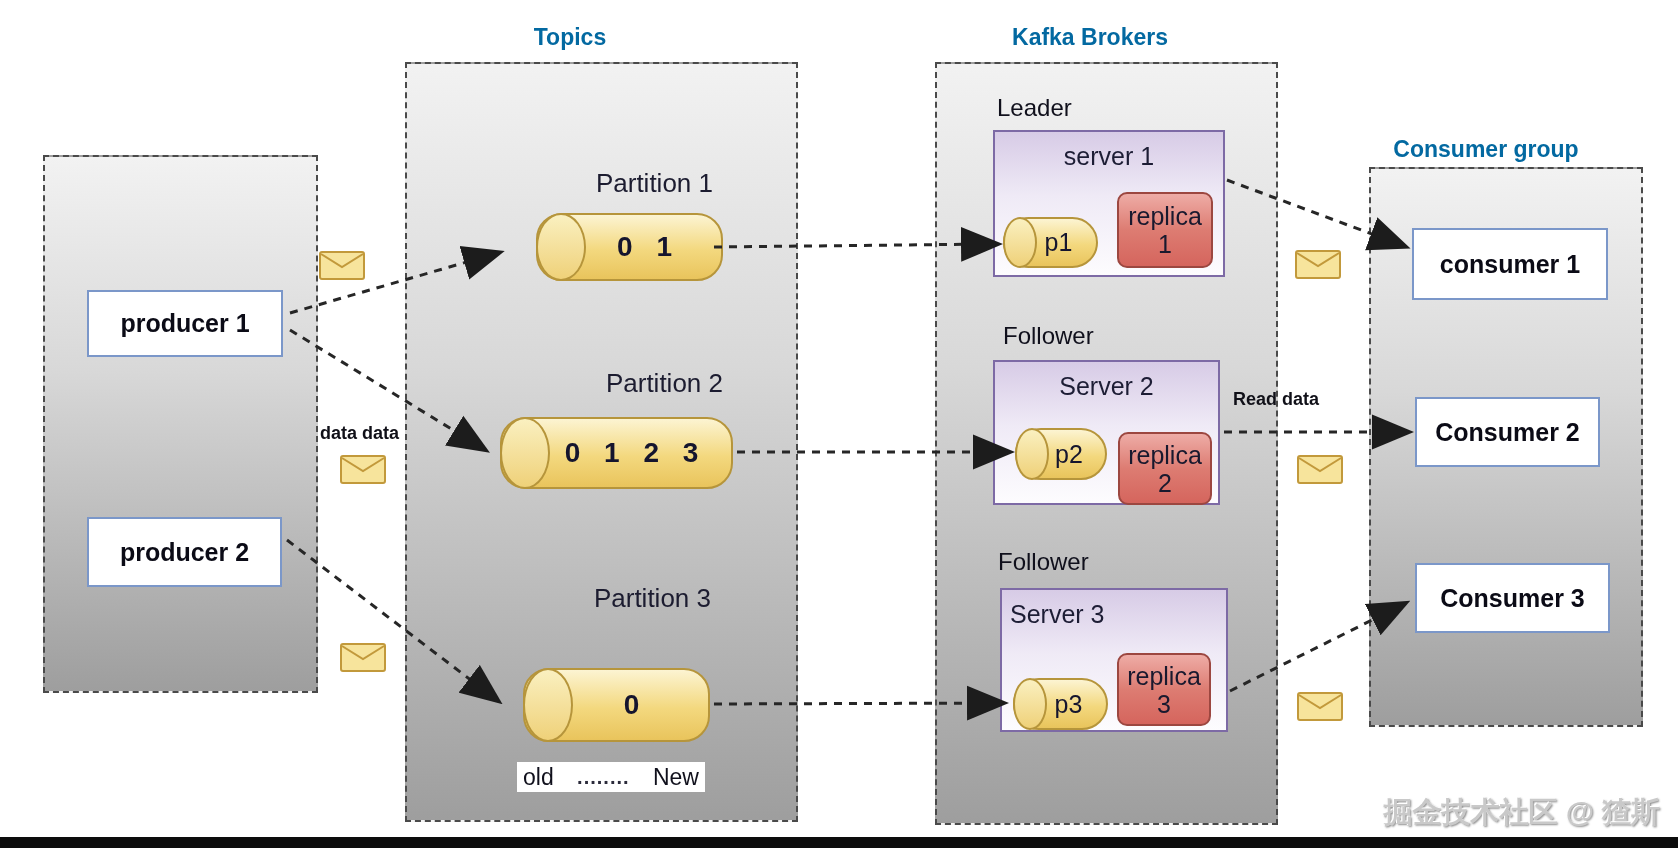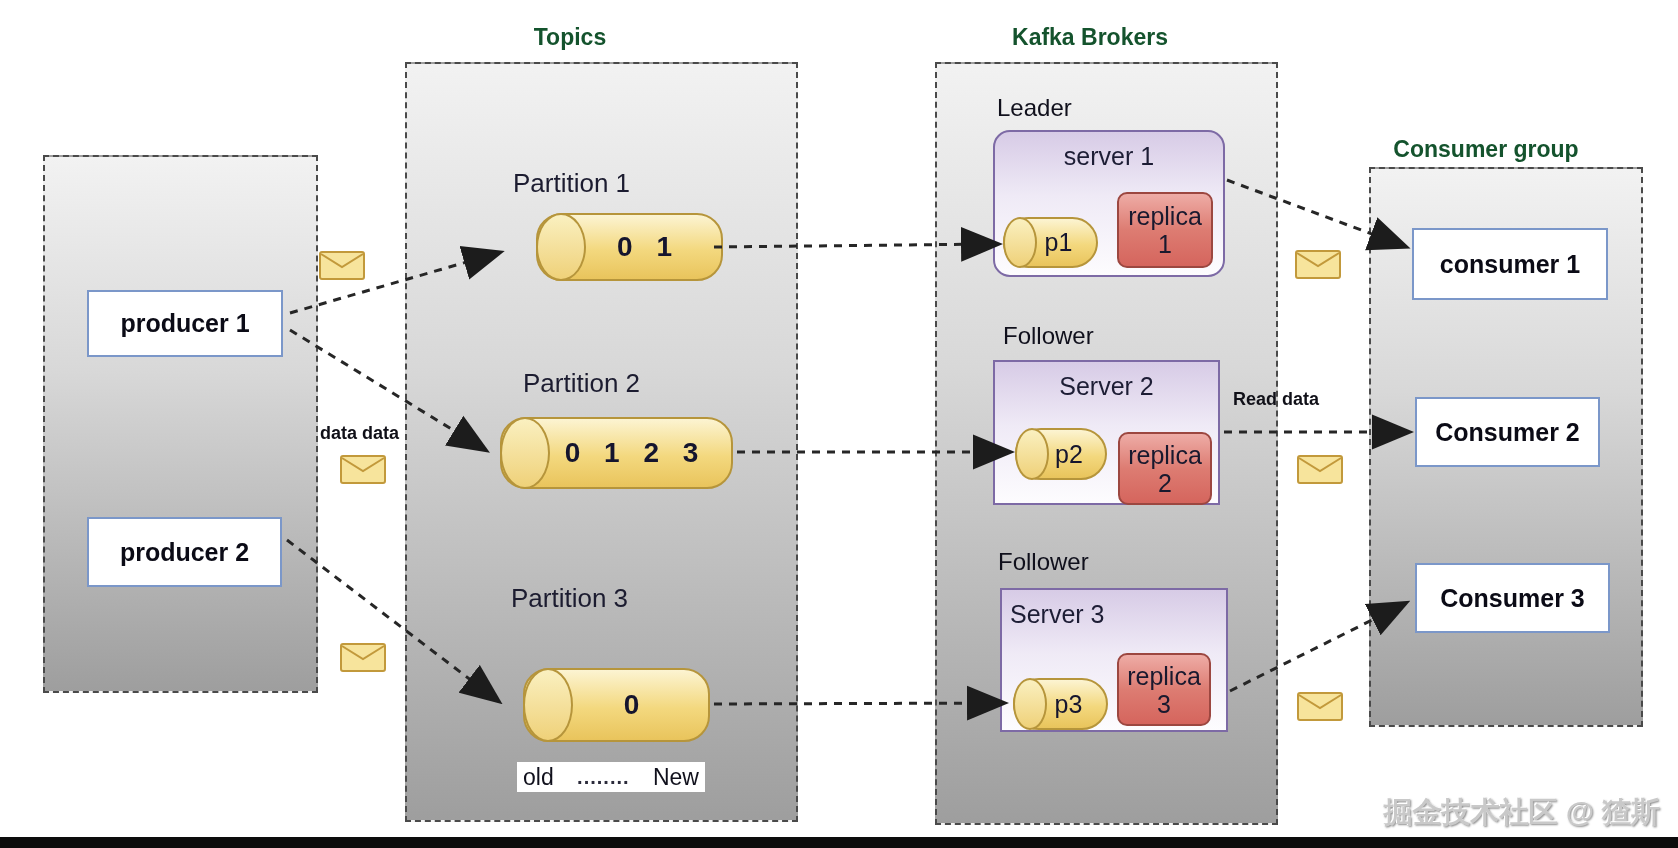--- a/index.html
+++ b/index.html
@@ -6,21 +6,21 @@
   body{
     width:1678px;height:848px;position:relative;background:#ffffff;overflow:hidden;
     font-family:"Liberation Sans", sans-serif;color:#111;
   }
   .abs{position:absolute;box-sizing:border-box;}
   
   .section-box{
     border:2px dashed #4a4a4a;
     background:linear-gradient(180deg,#f2f2f2 0%,#d8d8d8 40%,#9e9e9e 100%);
   }
-  .section-title{font-weight:bold;font-size:23px;text-align:center;color:#14532d;}
+  .section-title{font-weight:bold;font-size:23px;text-align:center;color:#0369a1;}
   
   .label-box{
     background:#ffffff;border:2px solid #7b97c9;
     display:flex;align-items:center;justify-content:center;
     font-weight:bold;font-size:25px;color:#0b0b16;
   }
   
   .cylinder{position:absolute;}
   .cyl-body{
     position:absolute;inset:0;border:2px solid #b6953b;border-radius:26px;
@@ -45,21 +45,21 @@
   .server-name{position:absolute;left:0;right:0;top:10px;text-align:center;font-size:25px;color:#1d1d35;}
   .server-name.left{text-align:left;padding-left:8px;}
   .role-label{font-size:24px;color:#10101c;}
   
   .replica-box{
     border:2px solid #9c4740;border-radius:10px;
     background:linear-gradient(180deg,#eeaca6 0%,#dd7c72 50%,#d5655d 100%);
     display:flex;flex-direction:column;align-items:center;justify-content:center;
     font-size:25px;line-height:1.12;color:#19192e;font-weight:500;
   }
-  .partition-title{font-size:26px;font-weight:500;color:#1c1c30;text-align:left;}
+  .partition-title{font-size:26px;font-weight:500;color:#1c1c30;text-align:right;}
   .annotation{font-weight:bold;font-size:18px;color:#101018;}
   .old-new-strip{
     background:#ffffff;display:flex;align-items:center;justify-content:space-between;
     padding:0 6px;font-size:23px;color:#10101c;
   }
   .old-new-strip .dots{font-size:20px;font-weight:bold;letter-spacing:1px;color:#2a2a3a;}
   .connector-layer{position:absolute;left:0;top:0;pointer-events:none;}
   .envelope{position:absolute;}
   .watermark{
     font-weight:bold;font-size:29px;text-align:right;color:#c9c9c9;
@@ -107,21 +107,21 @@
   <div class="cyl-label">0</div>
 </div>
 
 <div class="abs old-new-strip" style="left:517px;top:762px;width:188px;height:30px;">
   <span>old</span>
   <span class="dots">........</span>
   <span>New</span>
 </div>
 
 <div class="abs role-label" style="left:997px;top:94px;">Leader</div>
-<div class="abs server-box" style="left:993px;top:130px;width:232px;height:147px;border-radius:17px;">
+<div class="abs server-box" style="left:993px;top:130px;width:232px;height:147px;">
   <div class="server-name">server 1</div>
 </div>
 <div class="cylinder cyl-small" style="left:1003px;top:217px;width:95px;height:51px;">
   <div class="cyl-body"></div>
   <div class="cyl-cap"></div>
   <div class="cyl-label">p1</div>
 </div>
 <div class="abs replica-box" style="left:1117px;top:192px;width:96px;height:76px;">
   <span>replica</span>
   <span>1</span>

